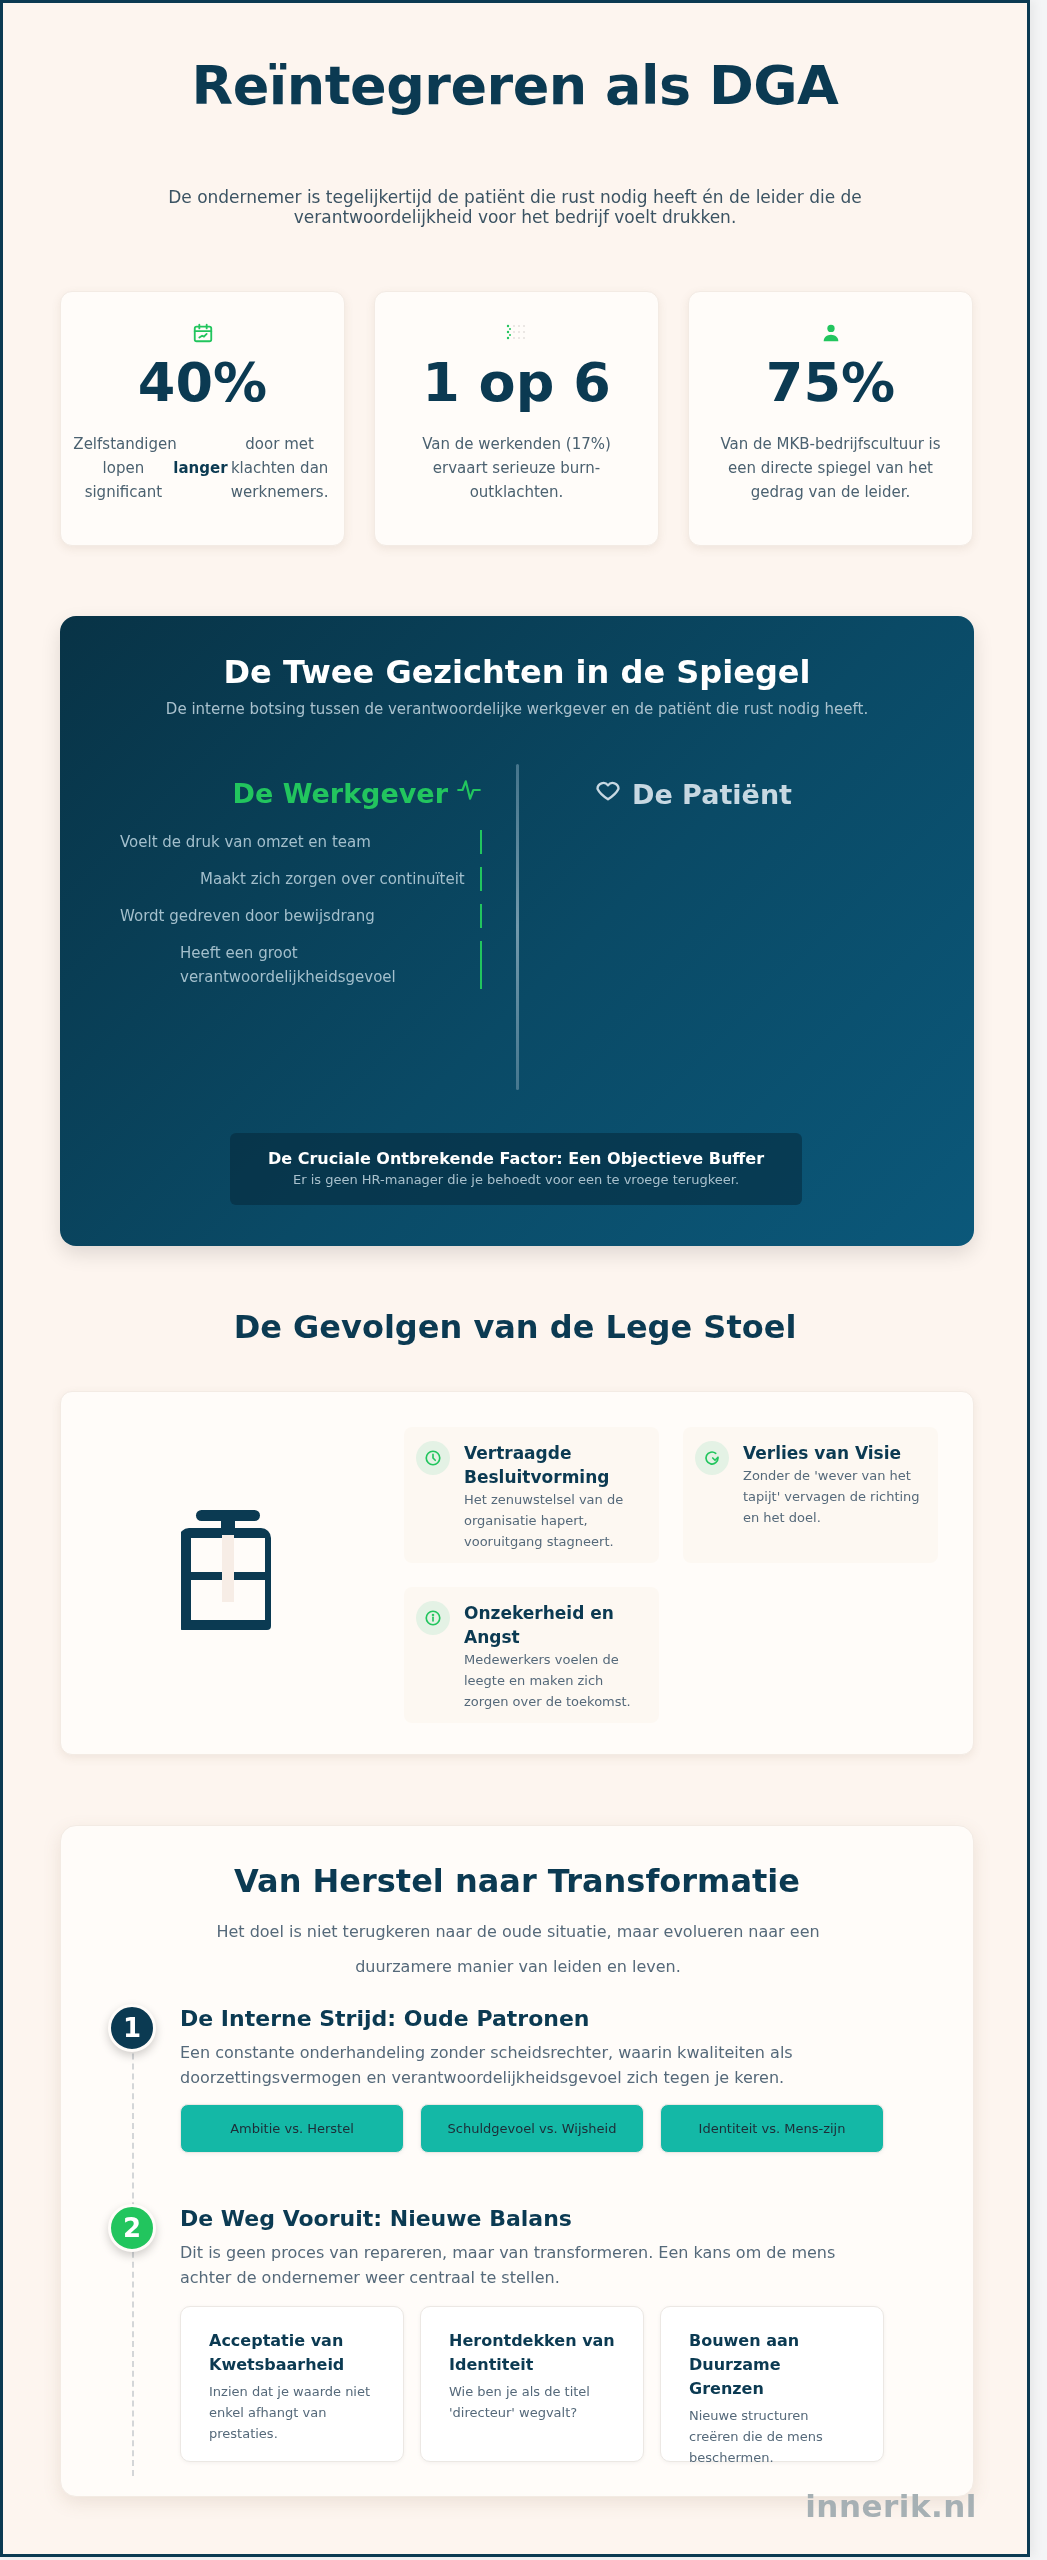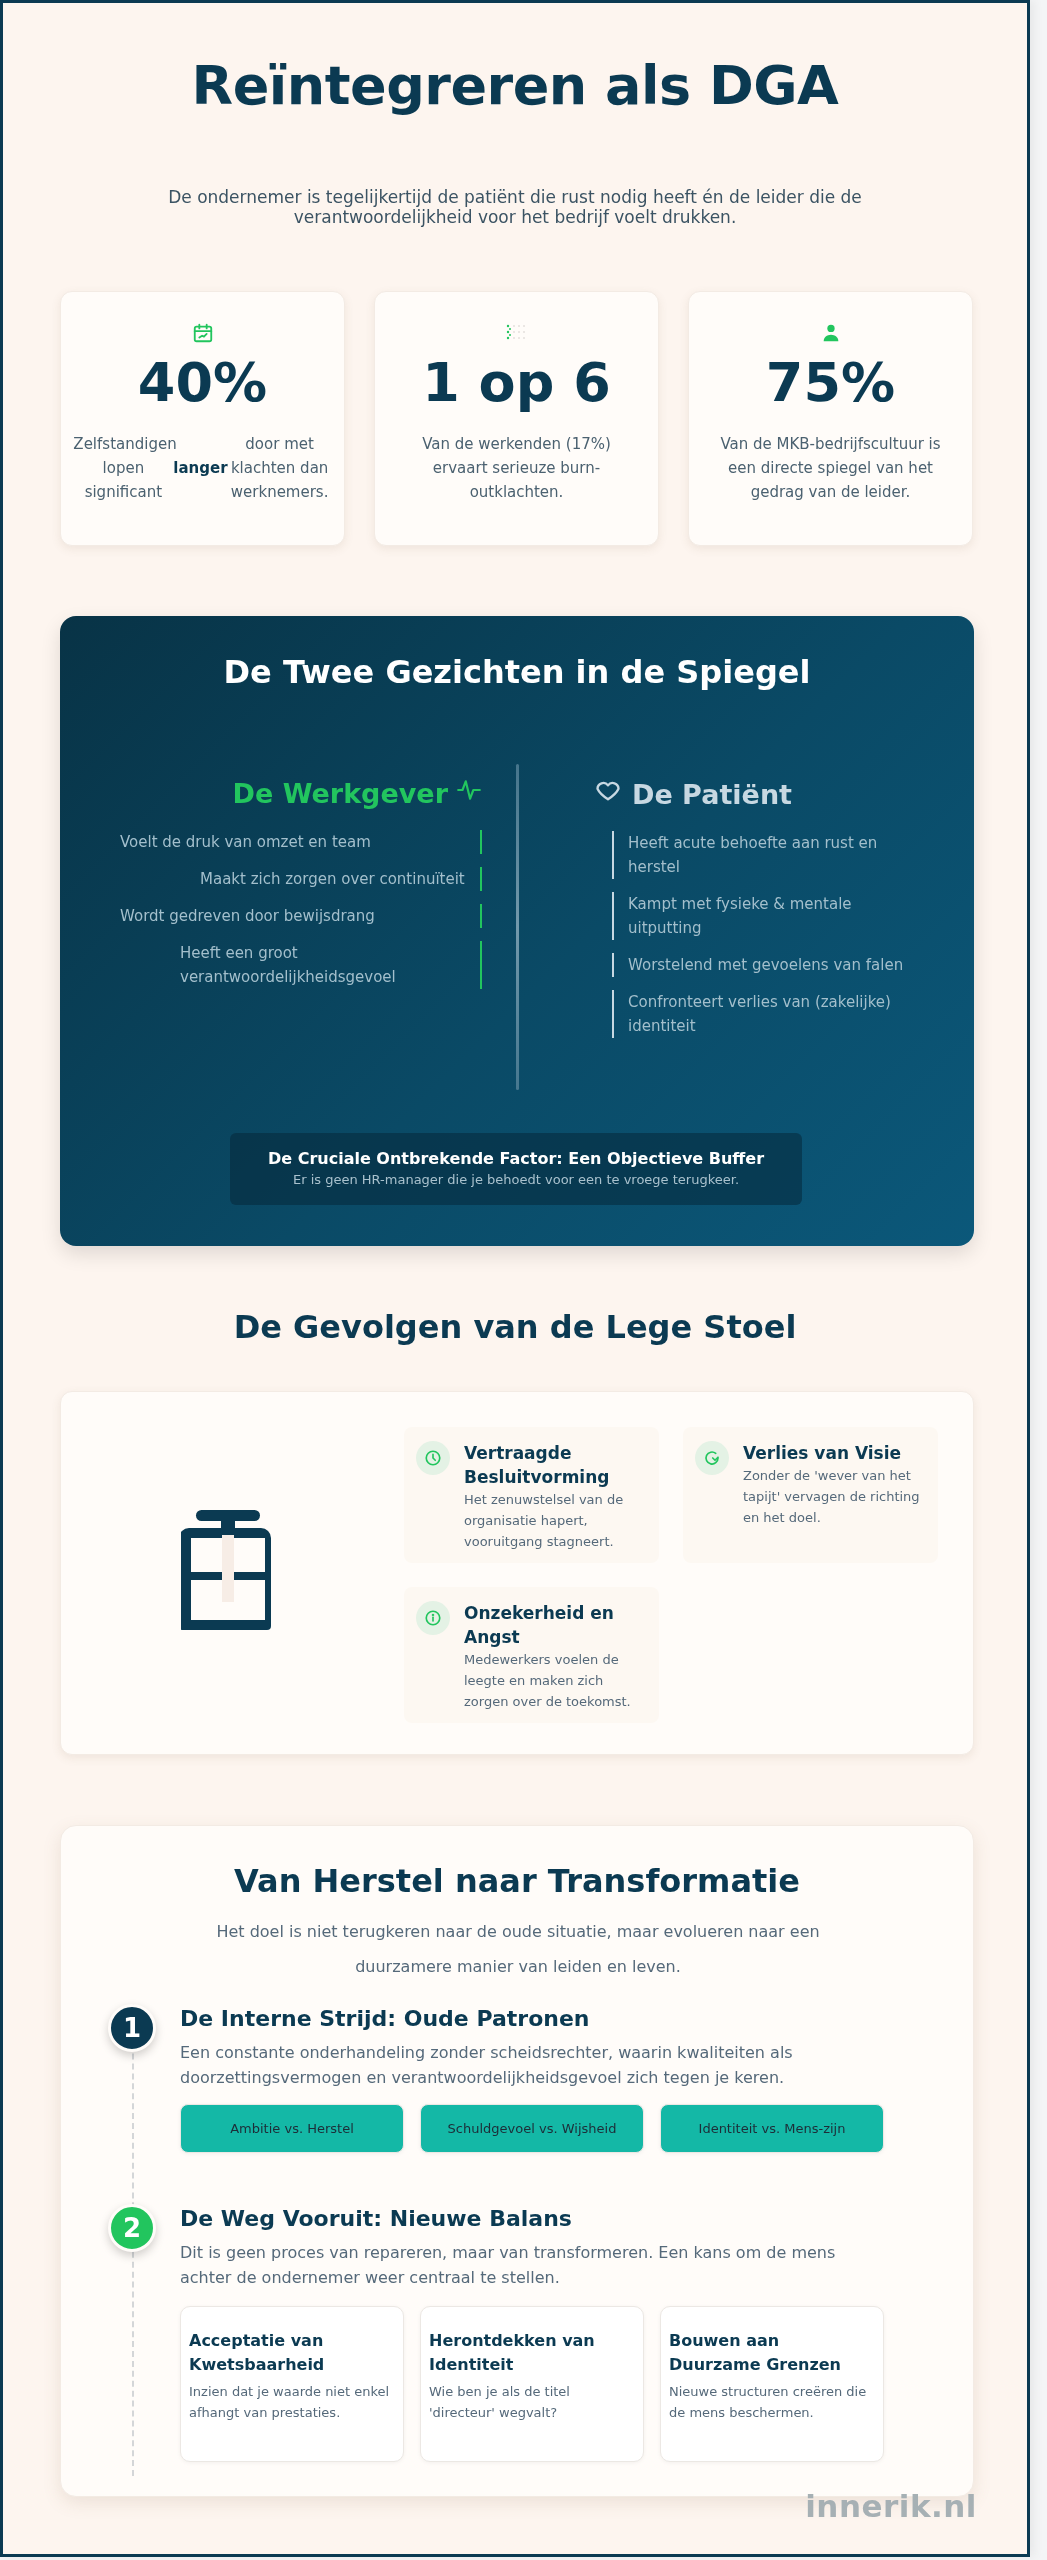--- a/index.html
+++ b/index.html
@@ -95,21 +95,21 @@
     box-shadow: 0 4px 10px rgba(0,0,0,0.18); border: 3px solid #fffcf9; }
   .step .sbody { position: absolute; left: 68px; top: 0; width: 710px; }
   .step .st { font-size: 22px; font-weight: bold; color: #0b3a52; line-height: 30px; }
   .step .sd { font-size: 16px; color: #55697a; line-height: 25px; margin-top: 6px; }
   .pills { display: flex; gap: 16px; margin-top: 14px; }
   .pill { width: 224px; height: 49px; background: #14b8a6; border-radius: 8px; border: 1px solid #ece8e4;
     box-shadow: 0 1px 4px rgba(0,0,0,0.05); font-size: 13px; color: #1d2d38;
     display: flex; align-items: center; justify-content: center; }
   .cards3 { display: flex; gap: 16px; margin-top: 16px; }
   .c3 { width: 224px; height: 156px; background: #fff; border-radius: 10px; border: 1px solid #ece8e4;
-    box-shadow: 0 1px 4px rgba(0,0,0,0.05); padding: 22px 8px; }
+    box-shadow: 0 1px 4px rgba(0,0,0,0.05); padding: 22px 28px; }
   .c3 .c3t { font-size: 16px; font-weight: bold; color: #0b3a52; line-height: 24px; }
   .c3 .c3d { font-size: 13px; color: #55697a; line-height: 21px; margin-top: 4px; }
 
   .brand { position: absolute; right: 50px; top: 2485px; font-size: 31px; font-weight: bold;
     color: #a6b0b4; letter-spacing: 0.5px; }
 </style>
 </head>
 <body>
 
 <div class="frame">
@@ -170,20 +170,21 @@
             <path d="M4 21c0-4 3.5-7 8-7s8 3 8 7z"></path>
         </svg>
       </div>
       <div class="num">75%</div>
       <div class="desc">Van de MKB-bedrijfscultuur is een directe spiegel van het gedrag van de leider.</div>
     </div>
   </div>
 
   <section class="inner mirror">
     <h2>De Twee Gezichten in de Spiegel</h2>
+    <div class="sub">De interne botsing tussen de verantwoordelijke werkgever en de patiënt die rust nodig heeft.</div>
 
     <div class="col-left">
       <div class="head">
         <span>De Werkgever</span>
         <span>
           <svg width="26" height="26" viewBox="0 0 24 24" fill="none" stroke="#22c55e" stroke-width="2" stroke-linecap="round" stroke-linejoin="round">
               <path d="M2 12h4l3-8 4 16 3-8h6"></path>
             </svg>
         </span>
       </div>
@@ -199,26 +200,20 @@
 
     <div class="col-right">
       <div class="head">
         <span>
           <svg width="28" height="28" viewBox="0 0 24 24" fill="none" stroke="#c7d8e2" stroke-width="2" stroke-linejoin="round">
               <path d="M12 20s-7-4.5-9-9a5 5 0 0 1 9-3 5 5 0 0 1 9 3c-2 4.5-9 9-9 9z"></path>
             </svg>
         </span>
         <span>De Patiënt</span>
       </div>
-      <ul>
-        <li>Heeft acute behoefte aan rust en herstel</li>
-        <li>Kampt met fysieke &amp; mentale uitputting</li>
-        <li>Worstelend met gevoelens van falen</li>
-        <li>Confronteert verlies van (zakelijke) identiteit</li>
-      </ul>
     </div>
 
     <div class="buffer">
       <div class="bt">De Cruciale Ontbrekende Factor: Een Objectieve Buffer</div>
       <div class="bs">Er is geen HR-manager die je behoedt voor een te vroege terugkeer.</div>
     </div>
   </section>
 
   <h2 class="cons-title">De Gevolgen van de Lege Stoel</h2>
   <section class="inner cons">

